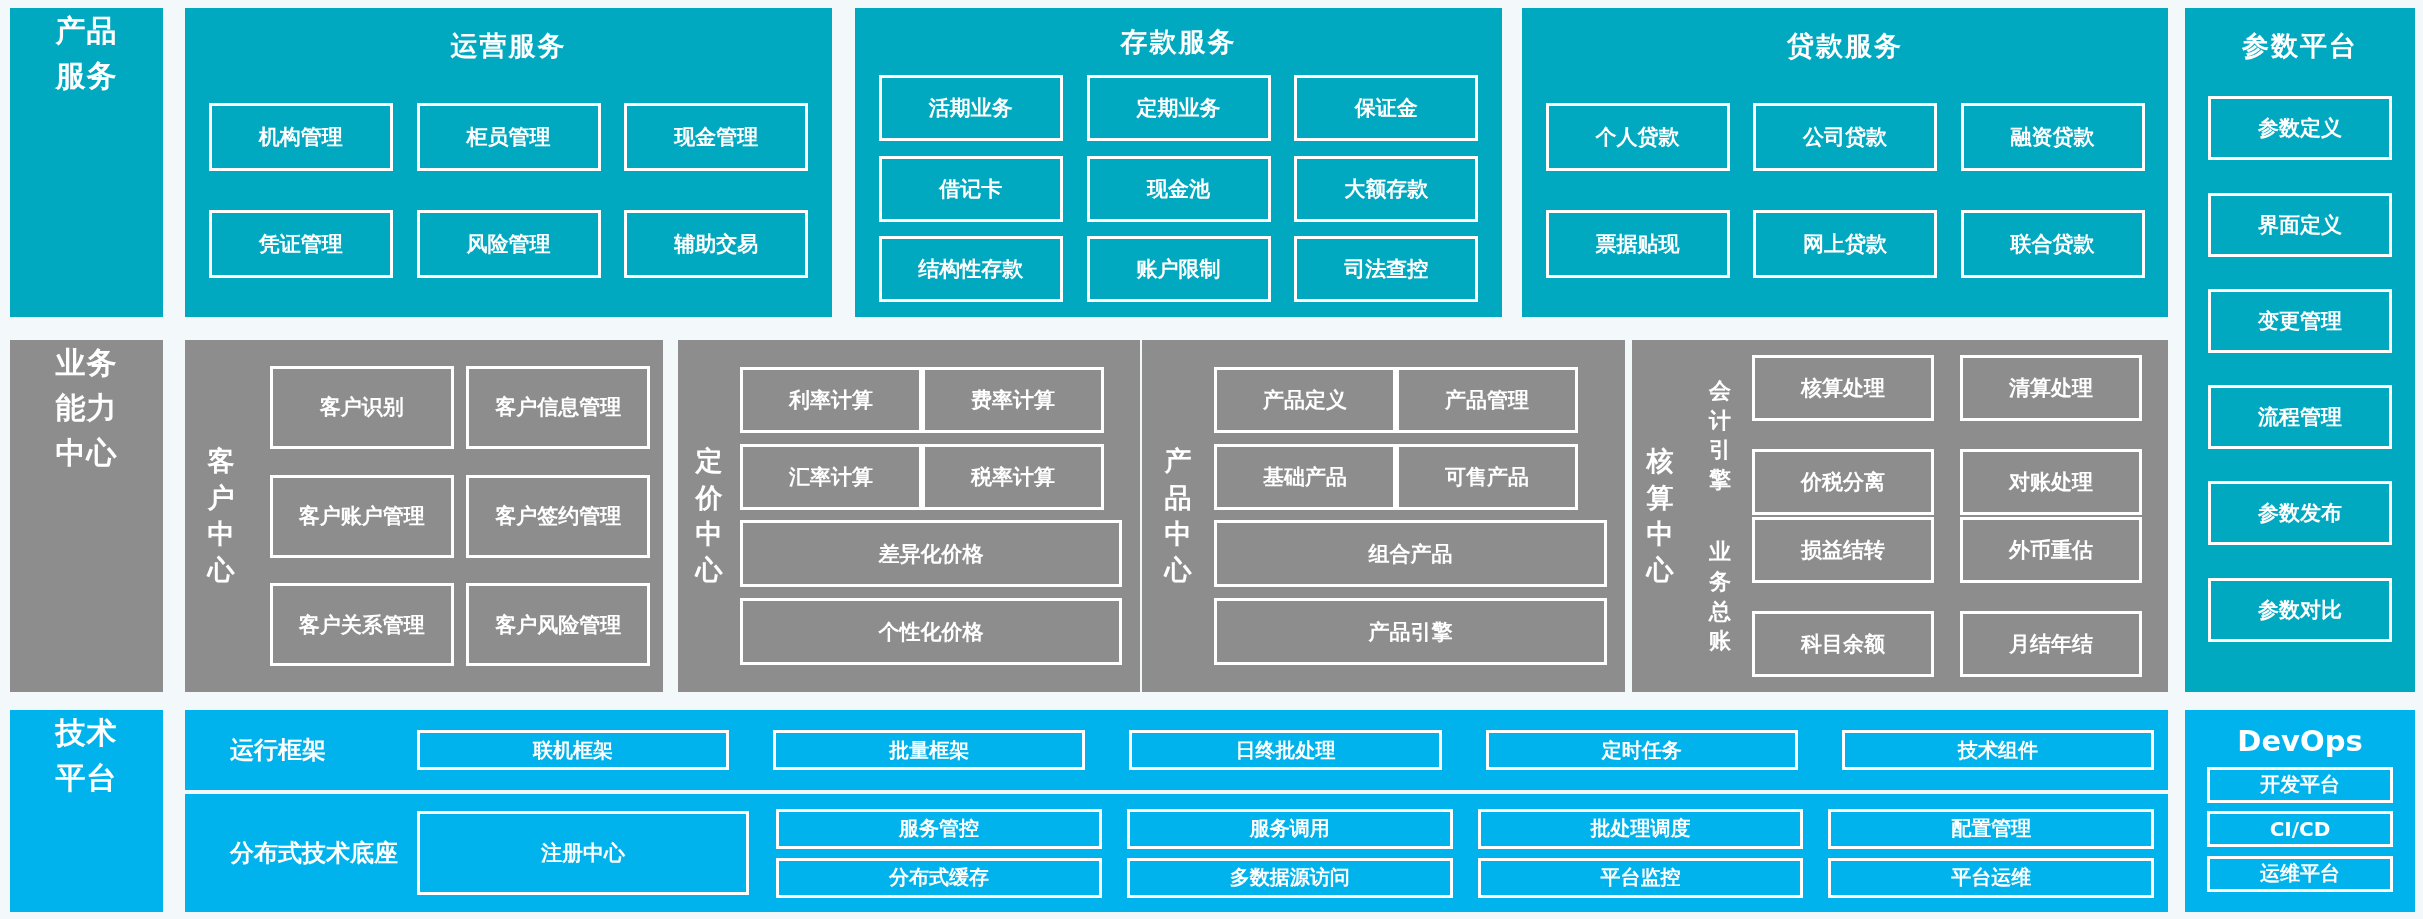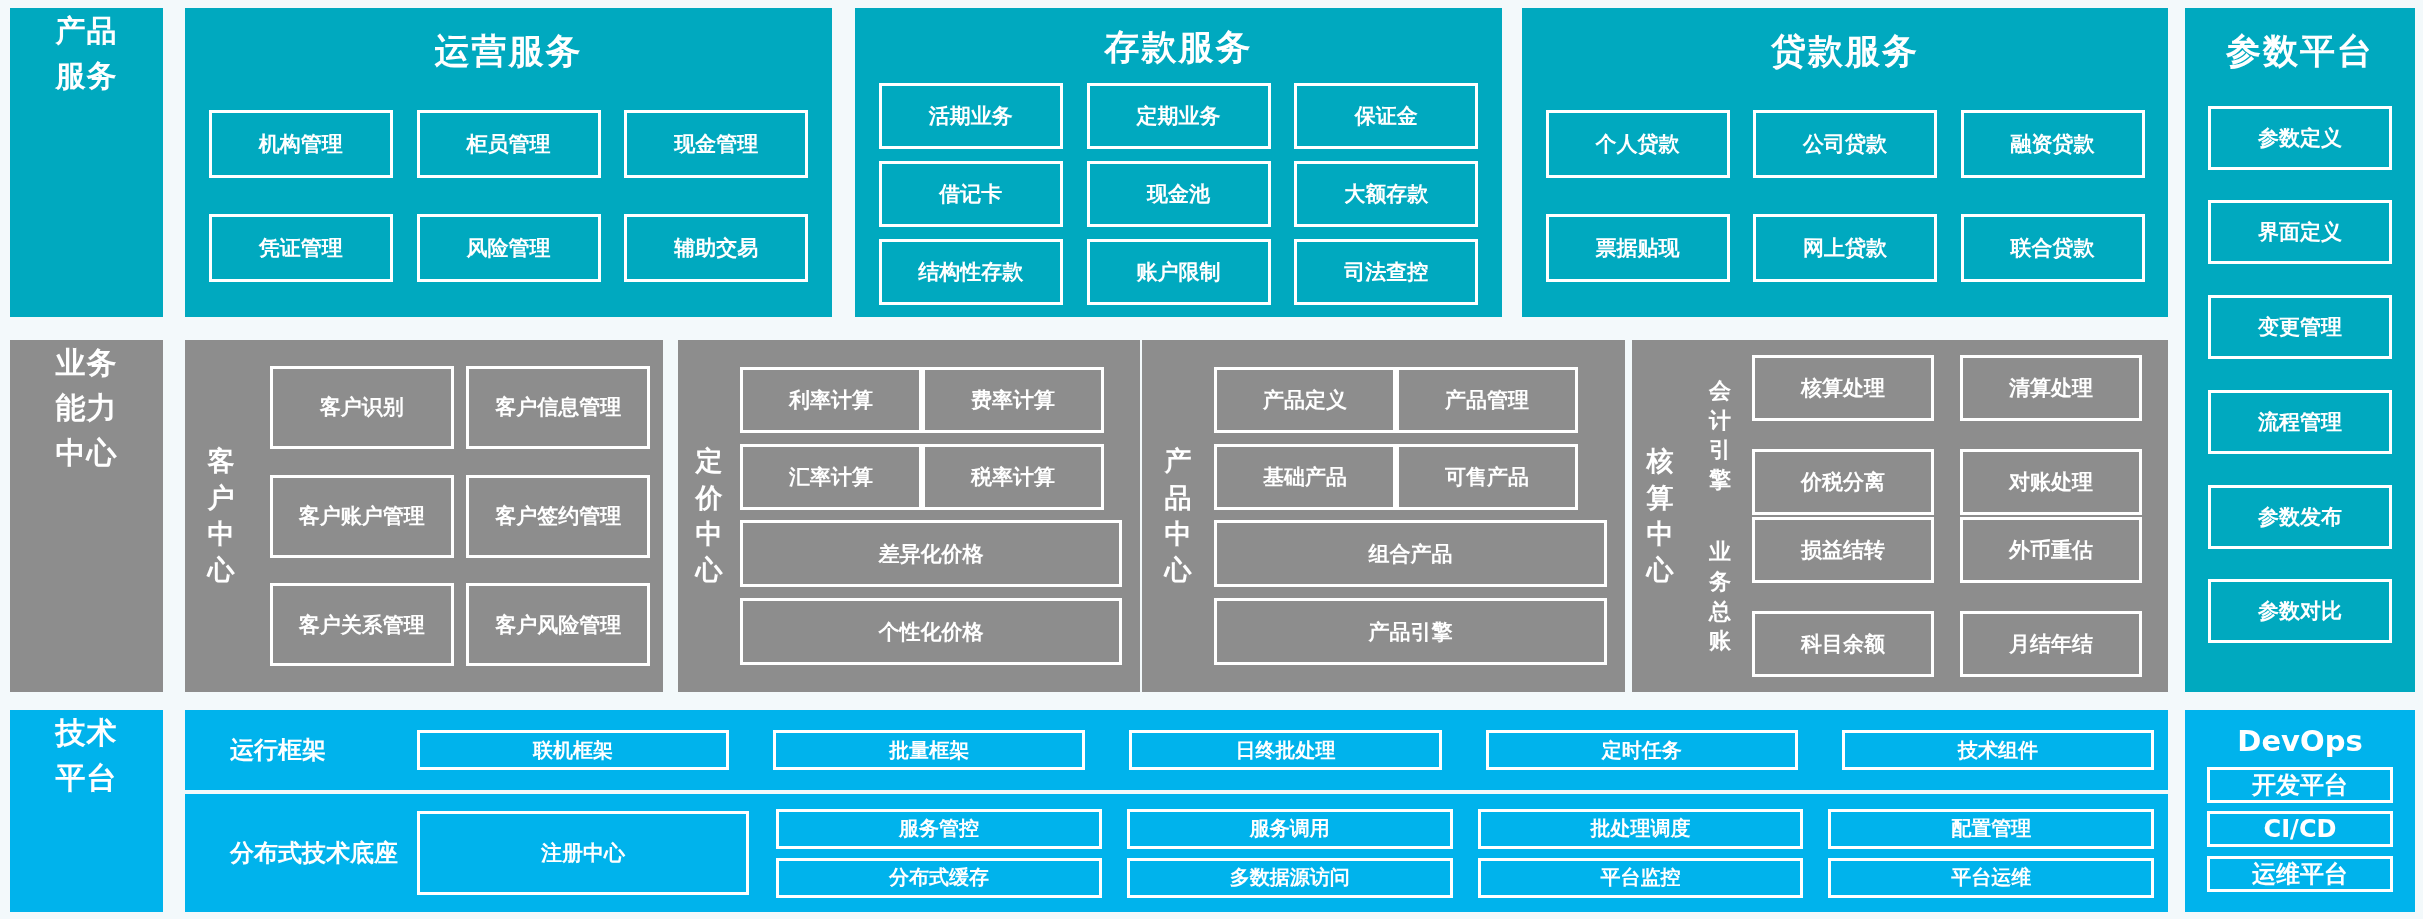--- a/index.html
+++ b/index.html
@@ -18,21 +18,21 @@
   .gray { background:#8d8d8d; }
 
   .center { display:flex; align-items:flex-start; justify-content:center;font-family:Liberation Serif, serif; }
 
   .sb-label {
     font-size:30px; line-height:1.5; text-align:center; white-space:pre-line;
     letter-spacing:1px;
   }
 
   .sec { display:flex; flex-direction:column; }
-  .sec-title { padding-top:20px; text-align:center; font-size:35px; letter-spacing:2px; }
+  .sec-title { padding-top:20px; text-align:center; font-size:27px; letter-spacing:2px; }
 
   .wbox {
     border:3px solid #ffffff;
     display:flex; align-items:center; justify-content:center;
     font-size:21px; font-weight:bold; text-align:center;
   }
 
   .grid { flex:1; display:grid; justify-content:space-evenly; align-content:space-evenly; }
   .g3   { grid-template-columns:repeat(3,184px); }
   .rows2{ grid-template-rows:repeat(2,68px); }
@@ -71,21 +71,21 @@
   .band-row { flex:1; display:flex; gap:44px; margin-right:14px; }
   .band-row .wbox { flex:1; height:40px; font-size:20px; }
 
   .registry { width:332px; height:84px; font-size:21px; flex-shrink:0; }
   .dgrid { flex:1; display:grid; grid-template-columns:repeat(4,1fr);
            grid-auto-rows:40px; gap:9px 25px; margin:0 14px 0 27px; }
   .dgrid .wbox { font-size:20px; }
 
   .devops-title { padding-top:14px; font-size:29px; letter-spacing:0; }
   .devops-stack { padding-bottom:12px; }
-  .devops-stack .wbox { width:186px; height:36px; font-size:24px; }
+  .devops-stack .wbox { width:186px; height:36px; font-size:20px; }
 </style>
 </head>
 <body>
 
 <div class="panel teal center" style="left:10px;top:8px;width:153px;height:309px">
   <div class="sb-label">产品
 服务</div>
 </div>
 
 <div class="panel gray center" style="left:10px;top:340px;width:153px;height:352px">

